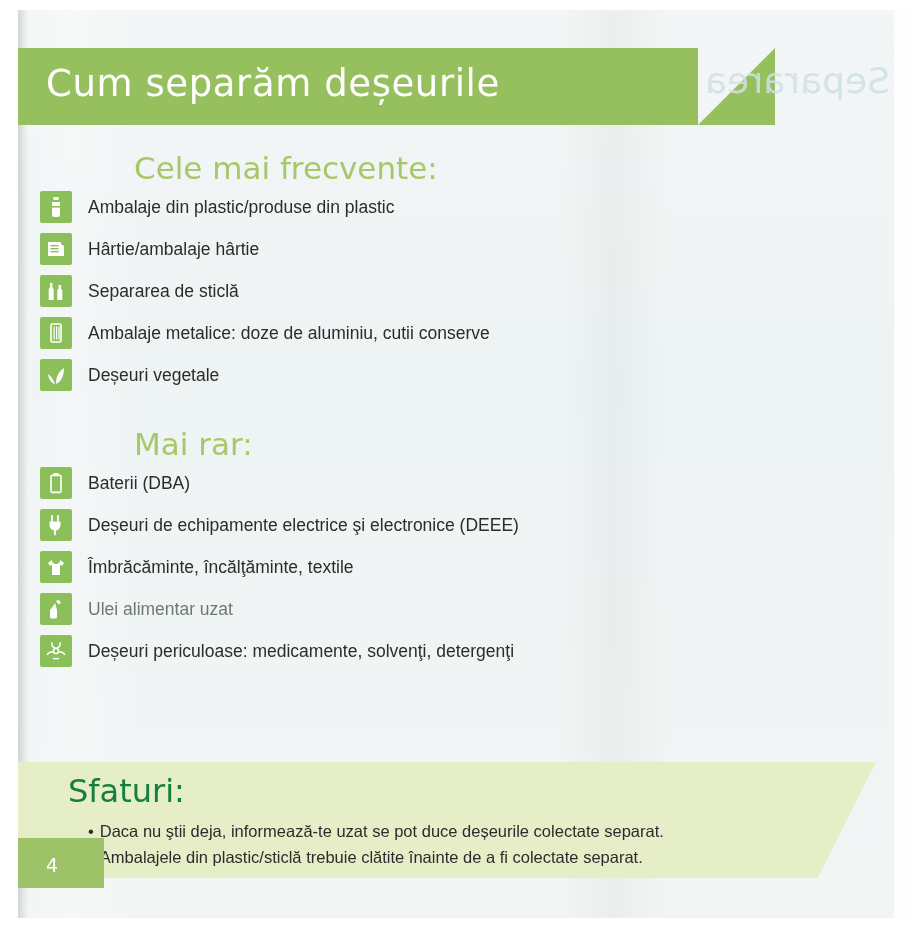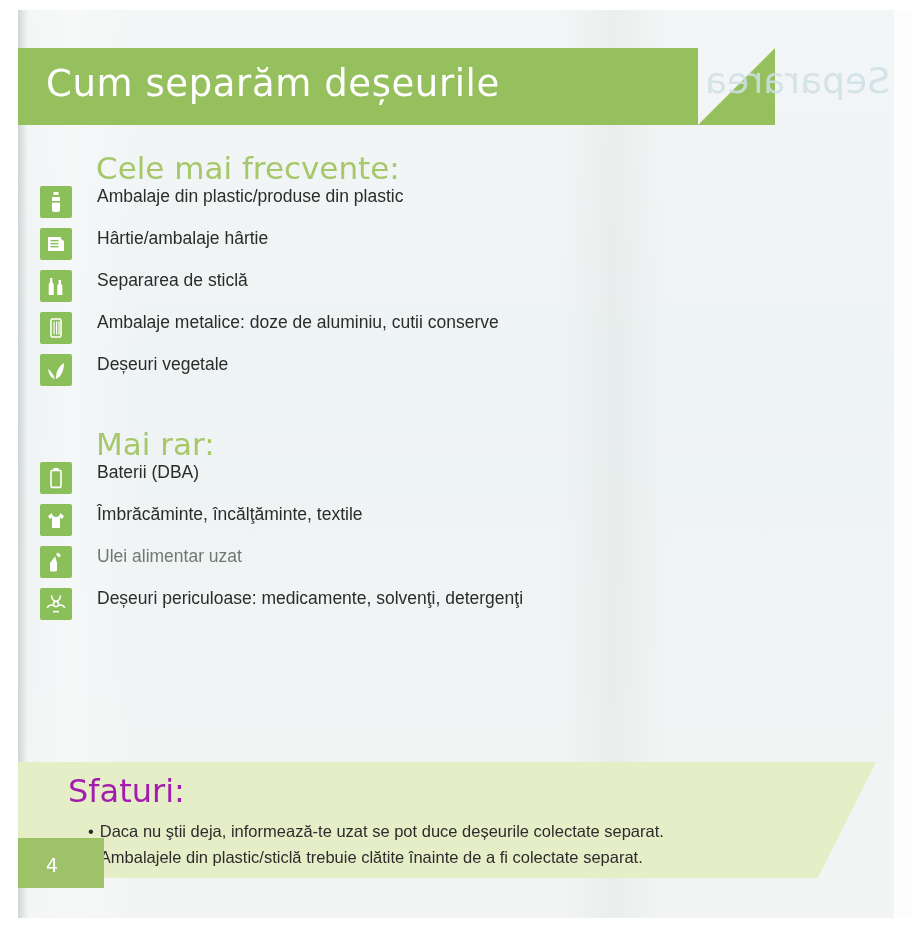--- a/index.html
+++ b/index.html
@@ -118,29 +118,29 @@
     position: absolute;
     left: 18px;
     top: 130px;
     width: 876px;
   }
   .section-title {
     color: #a7c86a;
     font-size: 31px;
     font-family: "DejaVu Sans", sans-serif;
     font-weight: 400;
-    margin-left: 78px;
+    margin-left: 116px;
   }
   .section-title.first { margin-top: 20px; }
   .list { margin: 0; padding: 0; list-style: none; }
   .list-item {
     display: flex;
+    align-items: center;
     height: 42px;
     margin-left: 22px;
-    gap: 9px;
   }
   .icon-box {
     width: 32px;
     height: 32px;
     flex: 0 0 32px;
     background: #8bbf5a;
     border-radius: 2px;
     display: flex;
     align-items: center;
     justify-content: center;
@@ -175,21 +175,21 @@
     height: 0;
     border-style: solid;
     border-width: 116px 58px 0 0;
     border-color: #e6eec8 transparent transparent transparent;
   }
   .tips-title {
     position: absolute;
     left: 68px;
     top: 772px;
     font-size: 32px;
-    color: #a21caf;
+    color: #15803d;
     font-family: "DejaVu Sans", sans-serif;
   }
   .tips-lines {
     position: absolute;
     left: 88px;
     top: 818px;
     width: 760px;
   }
   .tip-line {
     font-size: 16.5px;
@@ -312,20 +312,30 @@
       <li class="list-item">
         <span class="icon-box">
           <svg width="16" height="22" viewBox="0 0 16 22" fill="none">
             <rect x="5.5" y="1" width="5" height="2.4" fill="#ffffff"></rect>
             <rect x="3" y="3.4" width="10" height="17" rx="1.4" fill="none" stroke="#ffffff" stroke-width="1.6"></rect>
           </svg>
         </span>
         <span class="item-label">Baterii (DBA)</span>
       </li>
 
+      <li class="list-item">
+        <span class="icon-box">
+          <svg width="22" height="22" viewBox="0 0 22 22" fill="none">
+            <path d="M7 2 v5 M13 2 v5" stroke="#ffffff" stroke-width="1.8" stroke-linecap="round"></path>
+            <path d="M4.5 7.5 h11 v3.5 a5.5 5.5 0 0 1 -11 0 z" fill="#ffffff"></path>
+            <path d="M10 16.8 v3.6" stroke="#ffffff" stroke-width="1.8" stroke-linecap="round"></path>
+          </svg>
+        </span>
+        <span class="item-label">Deșeuri de echipamente electrice şi electronice (DEEE)</span>
+      </li>
 
       <li class="list-item">
         <span class="icon-box">
           <svg width="22" height="20" viewBox="0 0 22 20" fill="none">
             <path d="M7 3 L3 6 l2 3 l2 -1.4 V18 h8 V7.6 l2 1.4 l2 -3 L15 3 a4 4 0 0 1 -8 0 z" fill="#ffffff"></path>
           </svg>
         </span>
         <span class="item-label">Îmbrăcăminte, încălţăminte, textile</span>
       </li>
 

